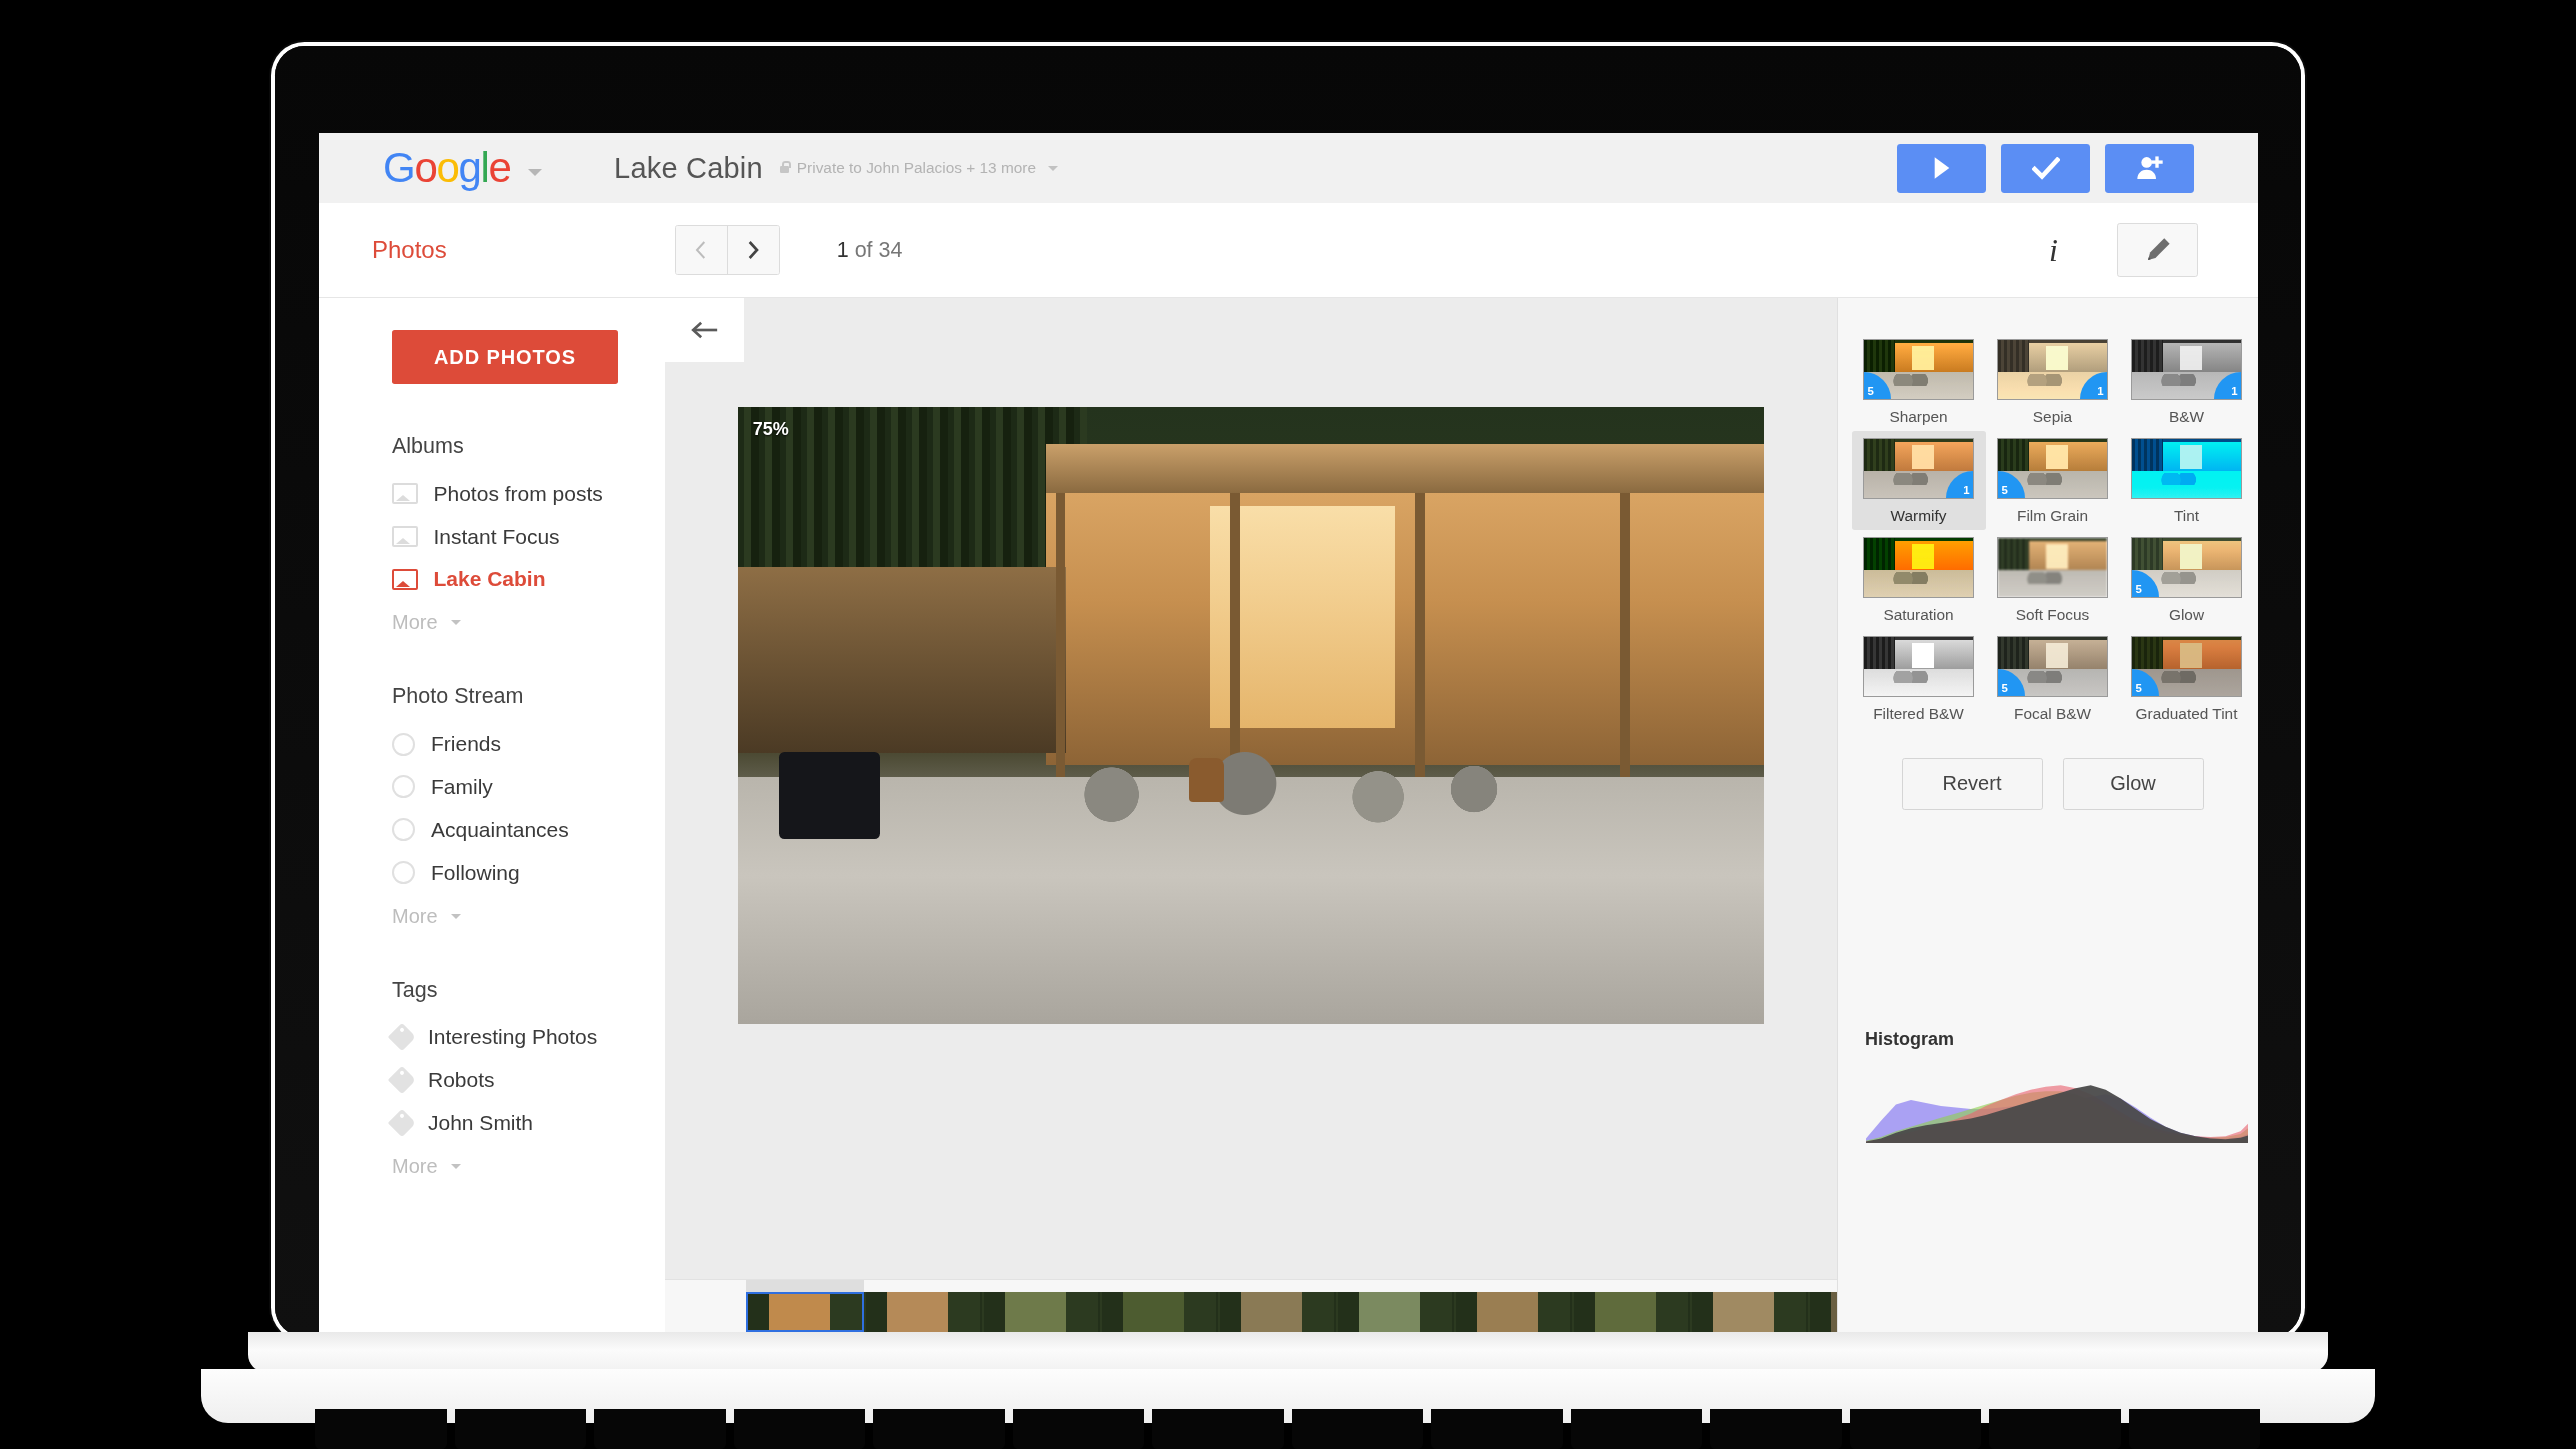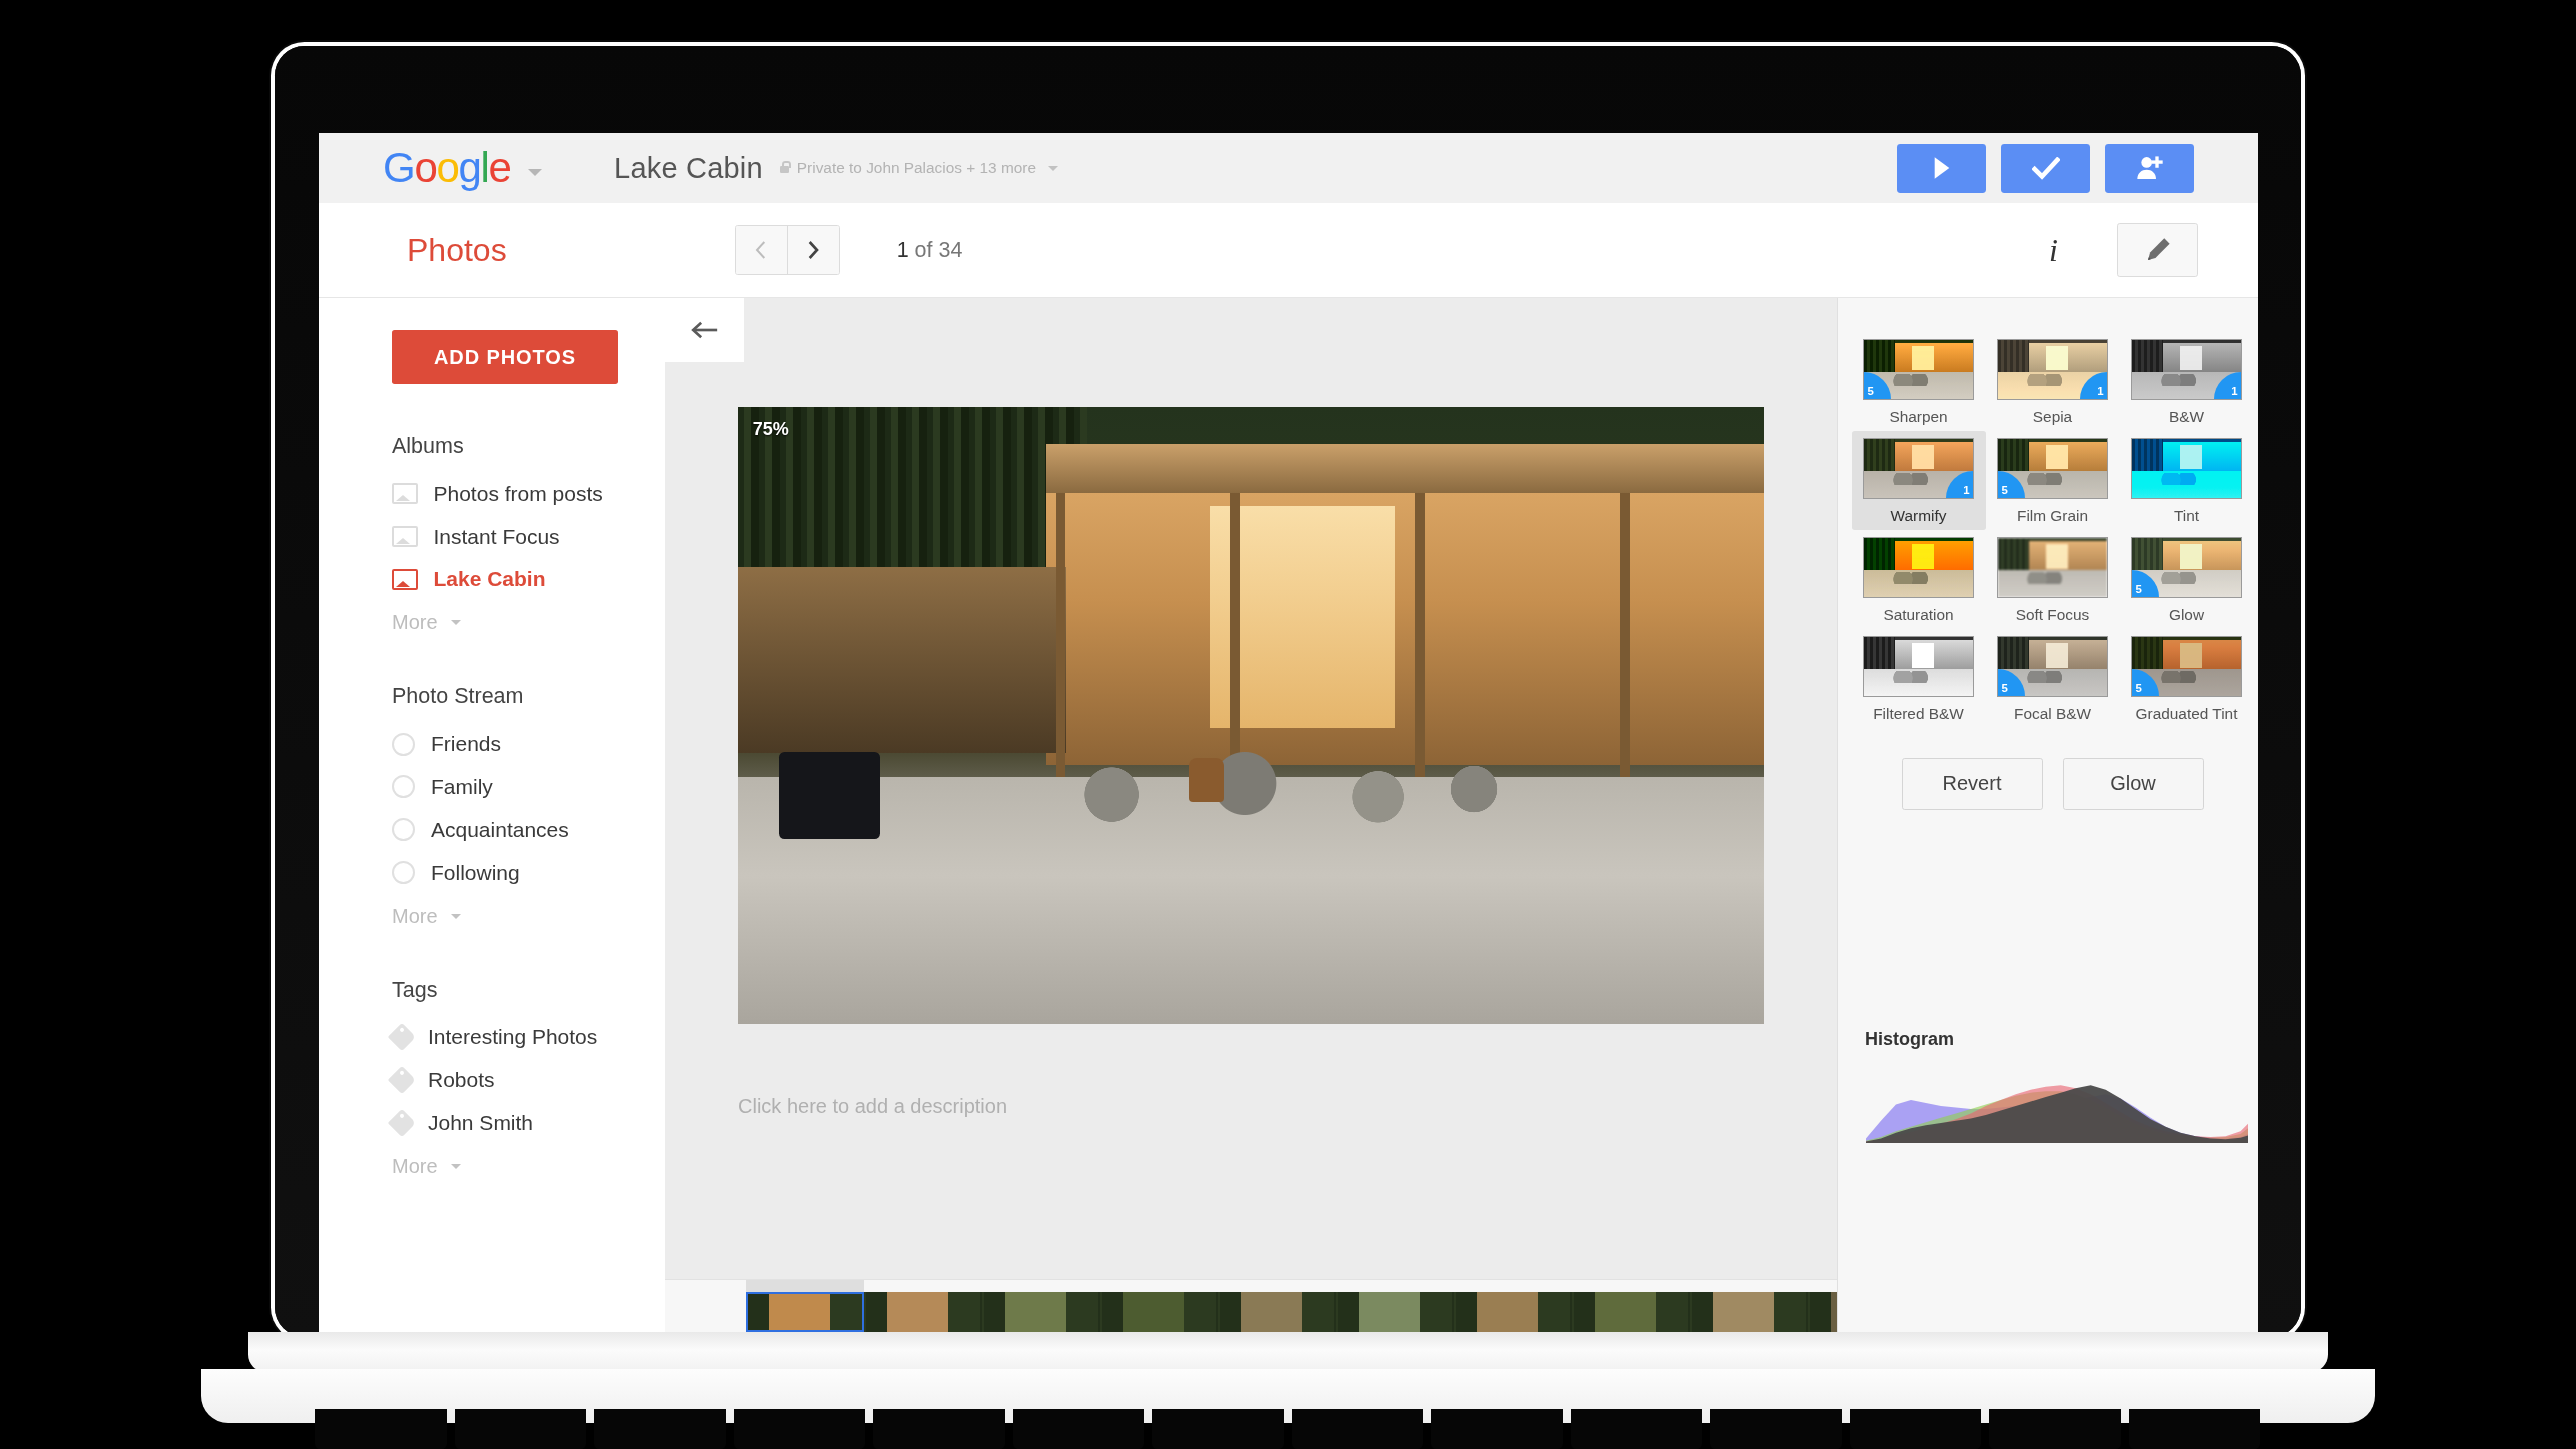--- a/index.html
+++ b/index.html
@@ -73,21 +73,21 @@
     width:89px;height:49px;background:#5b8ef4;border-radius:3.4px;
     display:flex;align-items:center;justify-content:center;cursor:pointer;
   }
   .blue-btn svg{display:block;}
 
   
   .photobar{
     position:absolute;left:0;top:70px;width:100%;height:94px;background:#fff;
     border-bottom:0.7px solid #e6e6e6;display:flex;align-items:center;
   }
-  .photos-label{margin-left:88px;font-size:32px;color:#dd4b39;text-align:right;}
+  .photos-label{margin-left:53px;font-size:24px;color:#dd4b39;text-align:right;}
   .navgroup{margin-left:228px;display:flex;border:0.7px solid #dcdcdc;border-radius:2.7px;overflow:hidden;}
   .navbtn{
     width:51px;height:48px;background:#f8f8f8;display:flex;align-items:center;justify-content:center;cursor:pointer;
   }
   .navbtn + .navbtn{border-left:0.7px solid #dcdcdc;}
   .counter{margin-left:57px;font-size:21.5px;color:#777;}
   .counter .num{color:#333;}
   .bar-right{margin-left:auto;margin-right:60px;display:flex;align-items:center;gap:59px;}
   .info-i{font-family:"Liberation Serif",serif;font-style:italic;font-size:32px;color:#333;cursor:pointer;}
   .edit-btn{
@@ -374,21 +374,20 @@
             <div class="post" style="left:48%"></div>
             <div class="post" style="left:66%"></div>
             <div class="post" style="left:86%"></div>
             <div class="gravel"></div>
             <div class="rocks"></div>
             <div class="dog"></div>
             <div class="van"></div>
             <div class="zoom-badge">75%</div>
           </div>
 
-          <div class="cap-desc">Click here to add a description</div>
 
           <div class="filmstrip">
               <div class="film-cell sel">
                 <div class="film-thumb" style="background: linear-gradient(90deg, rgb(35, 48, 26) 0px, rgb(35, 48, 26) 18%, rgb(192, 138, 76) 18%, rgb(192, 138, 76) 72%, rgb(44, 58, 32) 72%, rgb(44, 58, 32) 100%);"></div>
               </div>
               <div class="film-cell">
                 <div class="film-thumb" style="background: linear-gradient(90deg, rgb(35, 48, 26) 0px, rgb(35, 48, 26) 18%, rgb(181, 138, 88) 18%, rgb(181, 138, 88) 72%, rgb(44, 58, 32) 72%, rgb(44, 58, 32) 100%);"></div>
               </div>
               <div class="film-cell">
                 <div class="film-thumb" style="background: linear-gradient(90deg, rgb(35, 48, 26) 0px, rgb(35, 48, 26) 18%, rgb(110, 122, 74) 18%, rgb(110, 122, 74) 72%, rgb(44, 58, 32) 72%, rgb(44, 58, 32) 100%);"></div>

